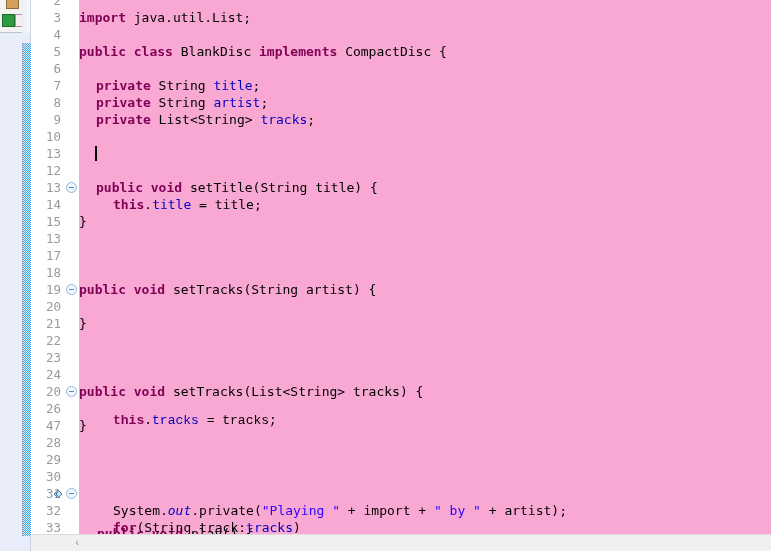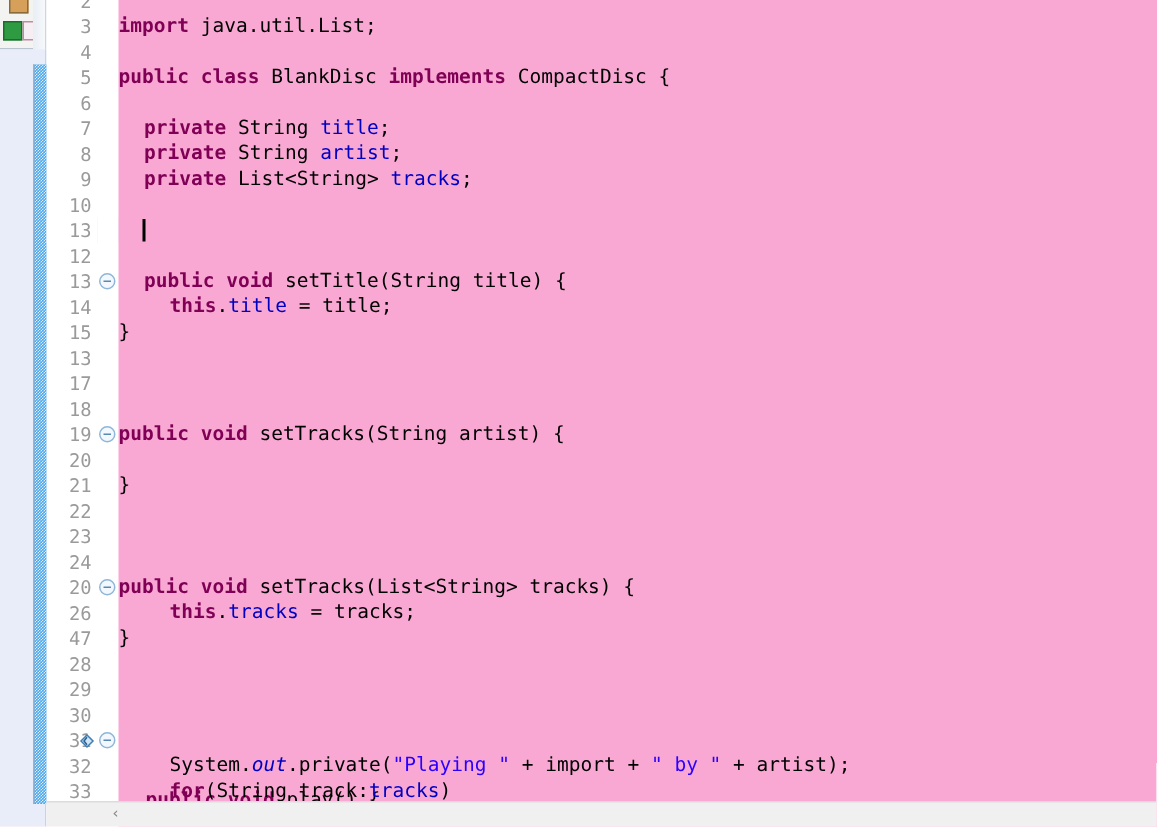--- a/index.html
+++ b/index.html
@@ -315,21 +315,21 @@
       <div class="code-line" style="top: 77px; left: 17px;"><span class="kw">private</span><span class="pln"> String </span><span class="fld">title</span><span class="pln">;</span></div>
       <div class="code-line" style="top: 43px; left: 0px;"><span class="kw">public</span><span class="pln"> </span><span class="kw">class</span><span class="pln"> BlankDisc </span><span class="kw">implements</span><span class="pln"> CompactDisc {</span></div>
       <div class="code-line" style="top: 94px; left: 17px;"><span class="kw">private</span><span class="pln"> String </span><span class="fld">artist</span><span class="pln">;</span></div>
       <div class="code-line" style="top: 111px; left: 17px;"><span class="kw">private</span><span class="pln"> List&lt;String&gt; </span><span class="fld">tracks</span><span class="pln">;</span></div>
       <div class="code-line" style="top: 179px; left: 17px;"><span class="kw">public</span><span class="pln"> </span><span class="kw">void</span><span class="pln"> setTitle(String title) {</span></div>
       <div class="code-line" style="top: 196px; left: 34px;"><span class="kw">this</span><span class="pln">.</span><span class="fld">title</span><span class="pln"> = title;</span></div>
       <div class="code-line" style="top: 213px; left: 0px;"><span class="pln">}</span></div>
       <div class="code-line" style="top: 281px; left: 0px;"><span class="kw">public</span><span class="pln"> </span><span class="kw">void</span><span class="pln"> setTracks(String artist) {</span></div>
       <div class="code-line" style="top: 315px; left: 0px;"><span class="pln">}</span></div>
       <div class="code-line" style="top: 383px; left: 0px;"><span class="kw">public</span><span class="pln"> </span><span class="kw">void</span><span class="pln"> setTracks(List&lt;String&gt; tracks) {</span></div>
-      <div class="code-line" style="top: 400px; left: 34px;"><span class="kw">this</span><span class="pln">.</span><span class="fld">tracks</span><span class="pln"> = tracks;</span></div>
+      <div class="code-line" style="top: 412px; left: 34px; font-family: Liberation Mono, monospace;"><span class="kw">this</span><span class="pln">.</span><span class="fld">tracks</span><span class="pln"> = tracks;</span></div>
       <div class="code-line" style="top: 417px; left: 0px;"><span class="pln">}</span></div>
       <div class="code-line" style="top: 485px; left: 18px; margin-top: 40px;"><span class="kw">public</span><span class="pln"> </span><span class="kw">void</span><span class="pln"> play() {</span></div>
       <div class="code-line" style="top: 502px; left: 34px;"><span class="pln">System.</span><span class="stat">out</span><span class="pln">.private(</span><span class="str">"Playing "</span><span class="pln"> + import + </span><span class="str">" by "</span><span class="pln"> + artist);</span></div>
       <div class="code-line" style="top: 519px; left: 34px;"><span class="kw">for</span><span class="pln">(String track:</span><span class="fld">tracks</span><span class="pln">)</span></div>
       <div class="caret" style="top: 146px; left: 15.64px;"></div>
     </div>
 
   <div class="hscroll">
     <div class="hscroll-arrow-left">‹</div>
     <div class="hscroll-thumb"></div>

